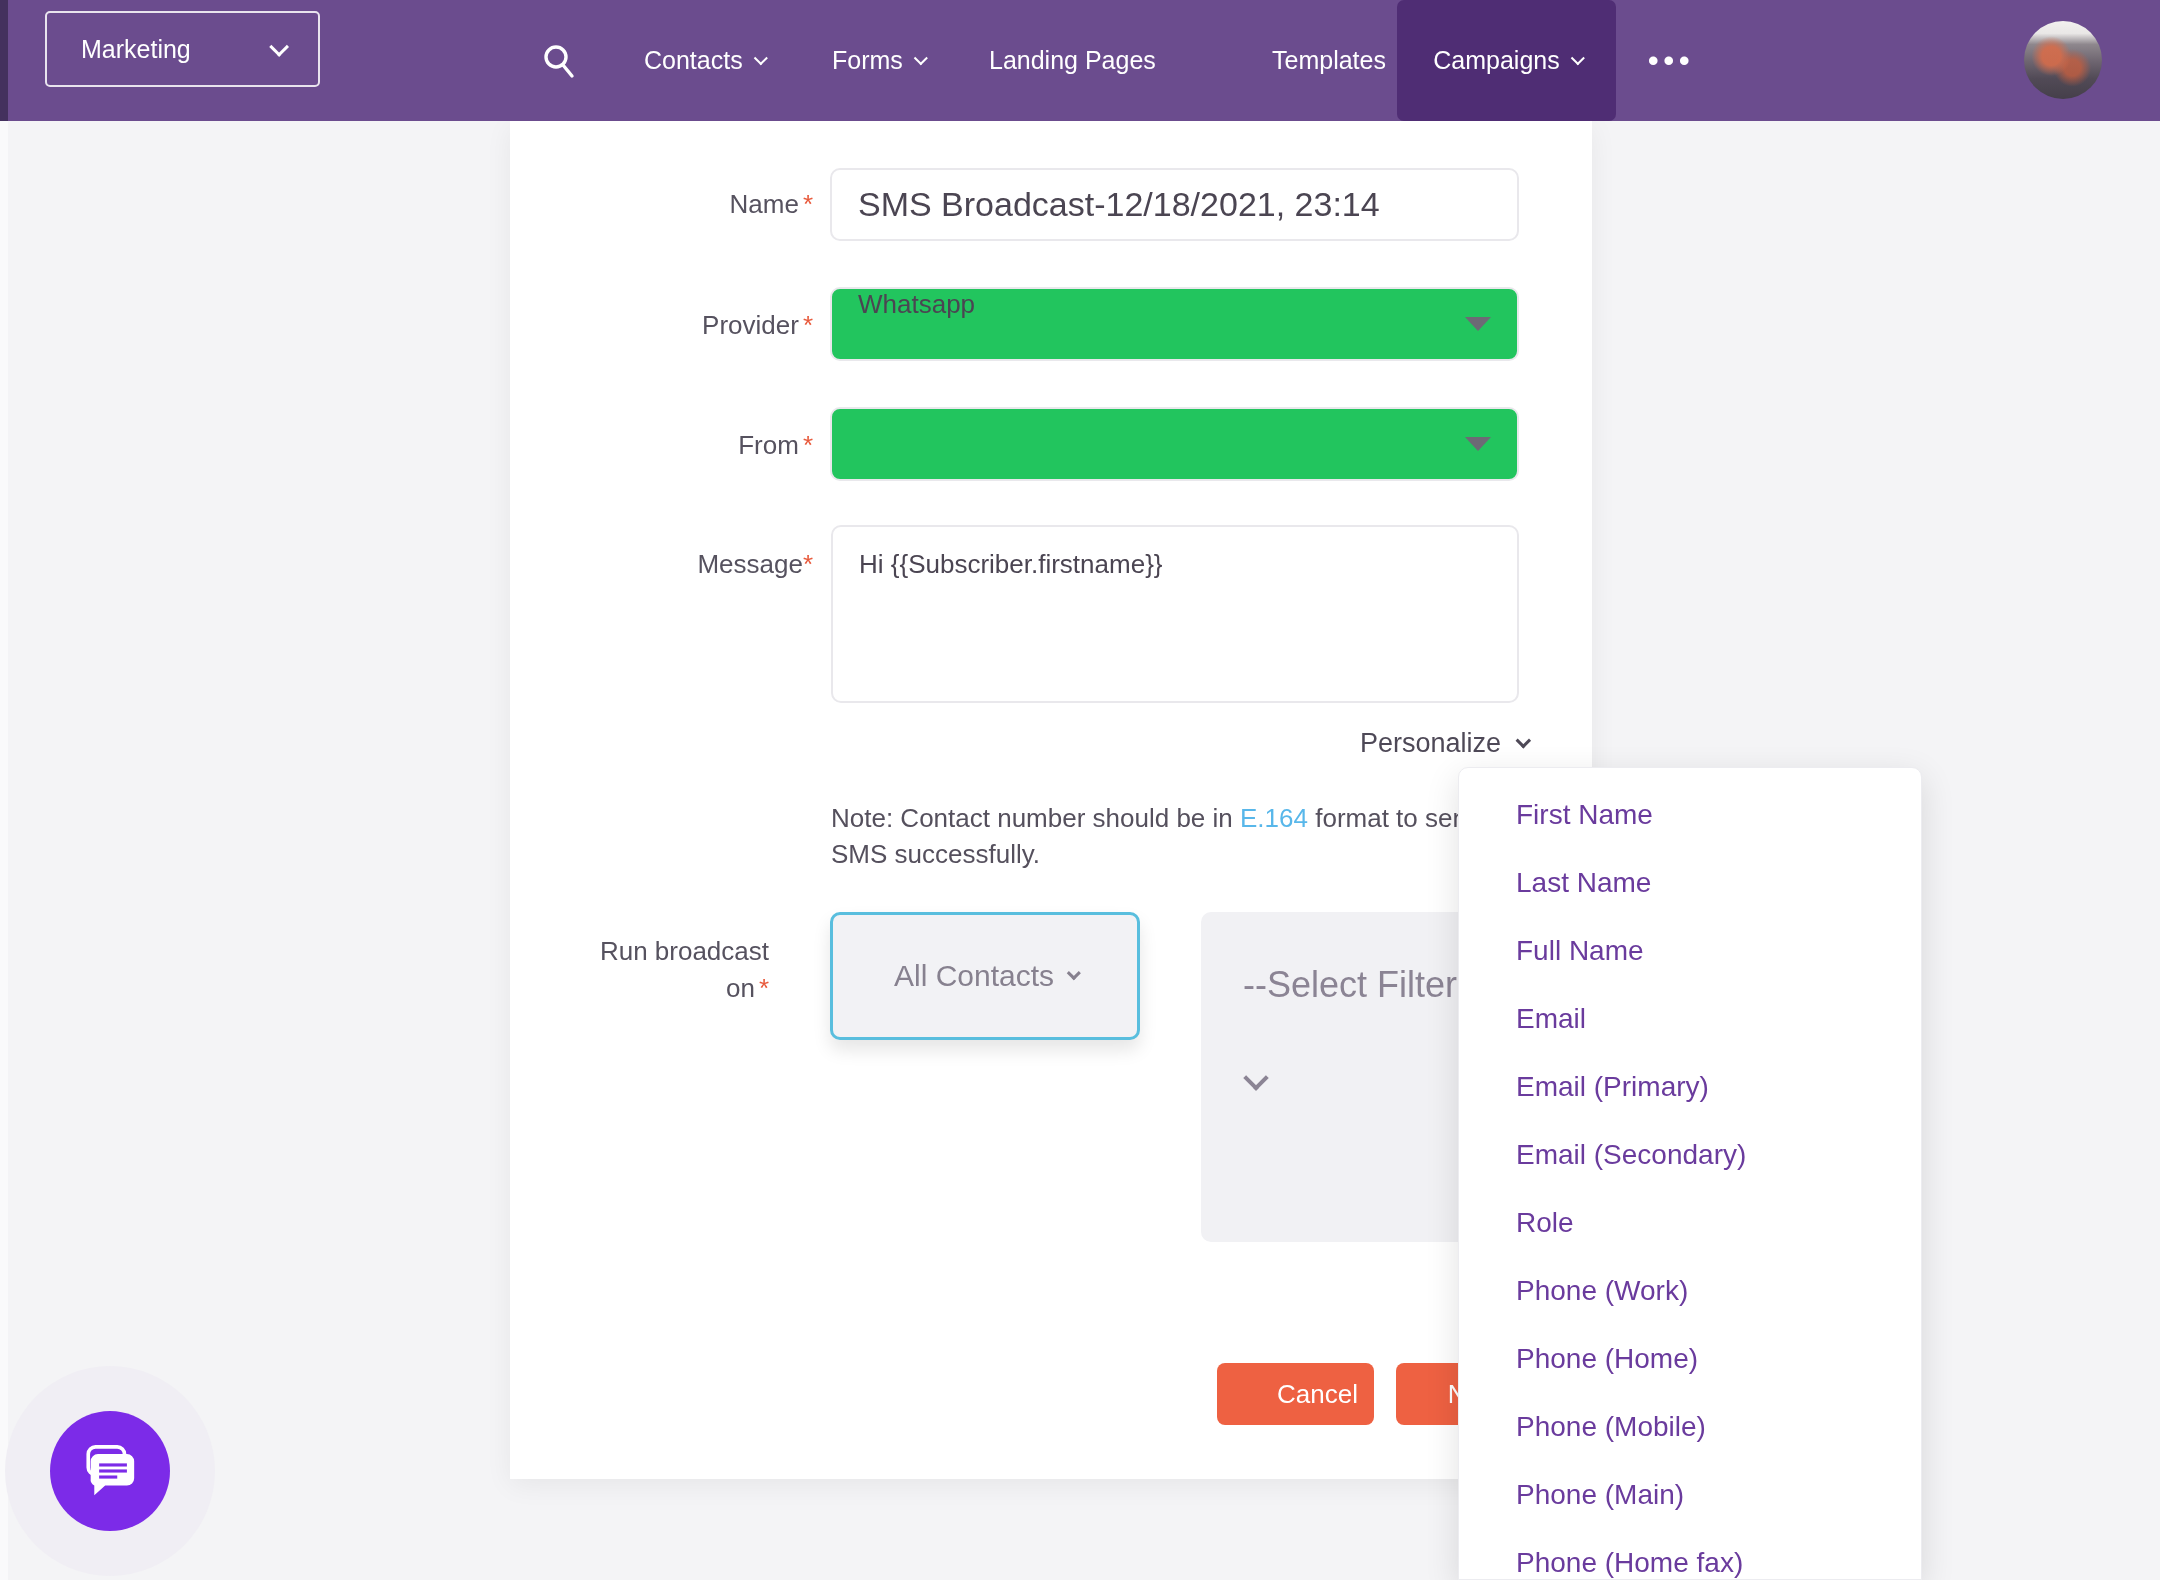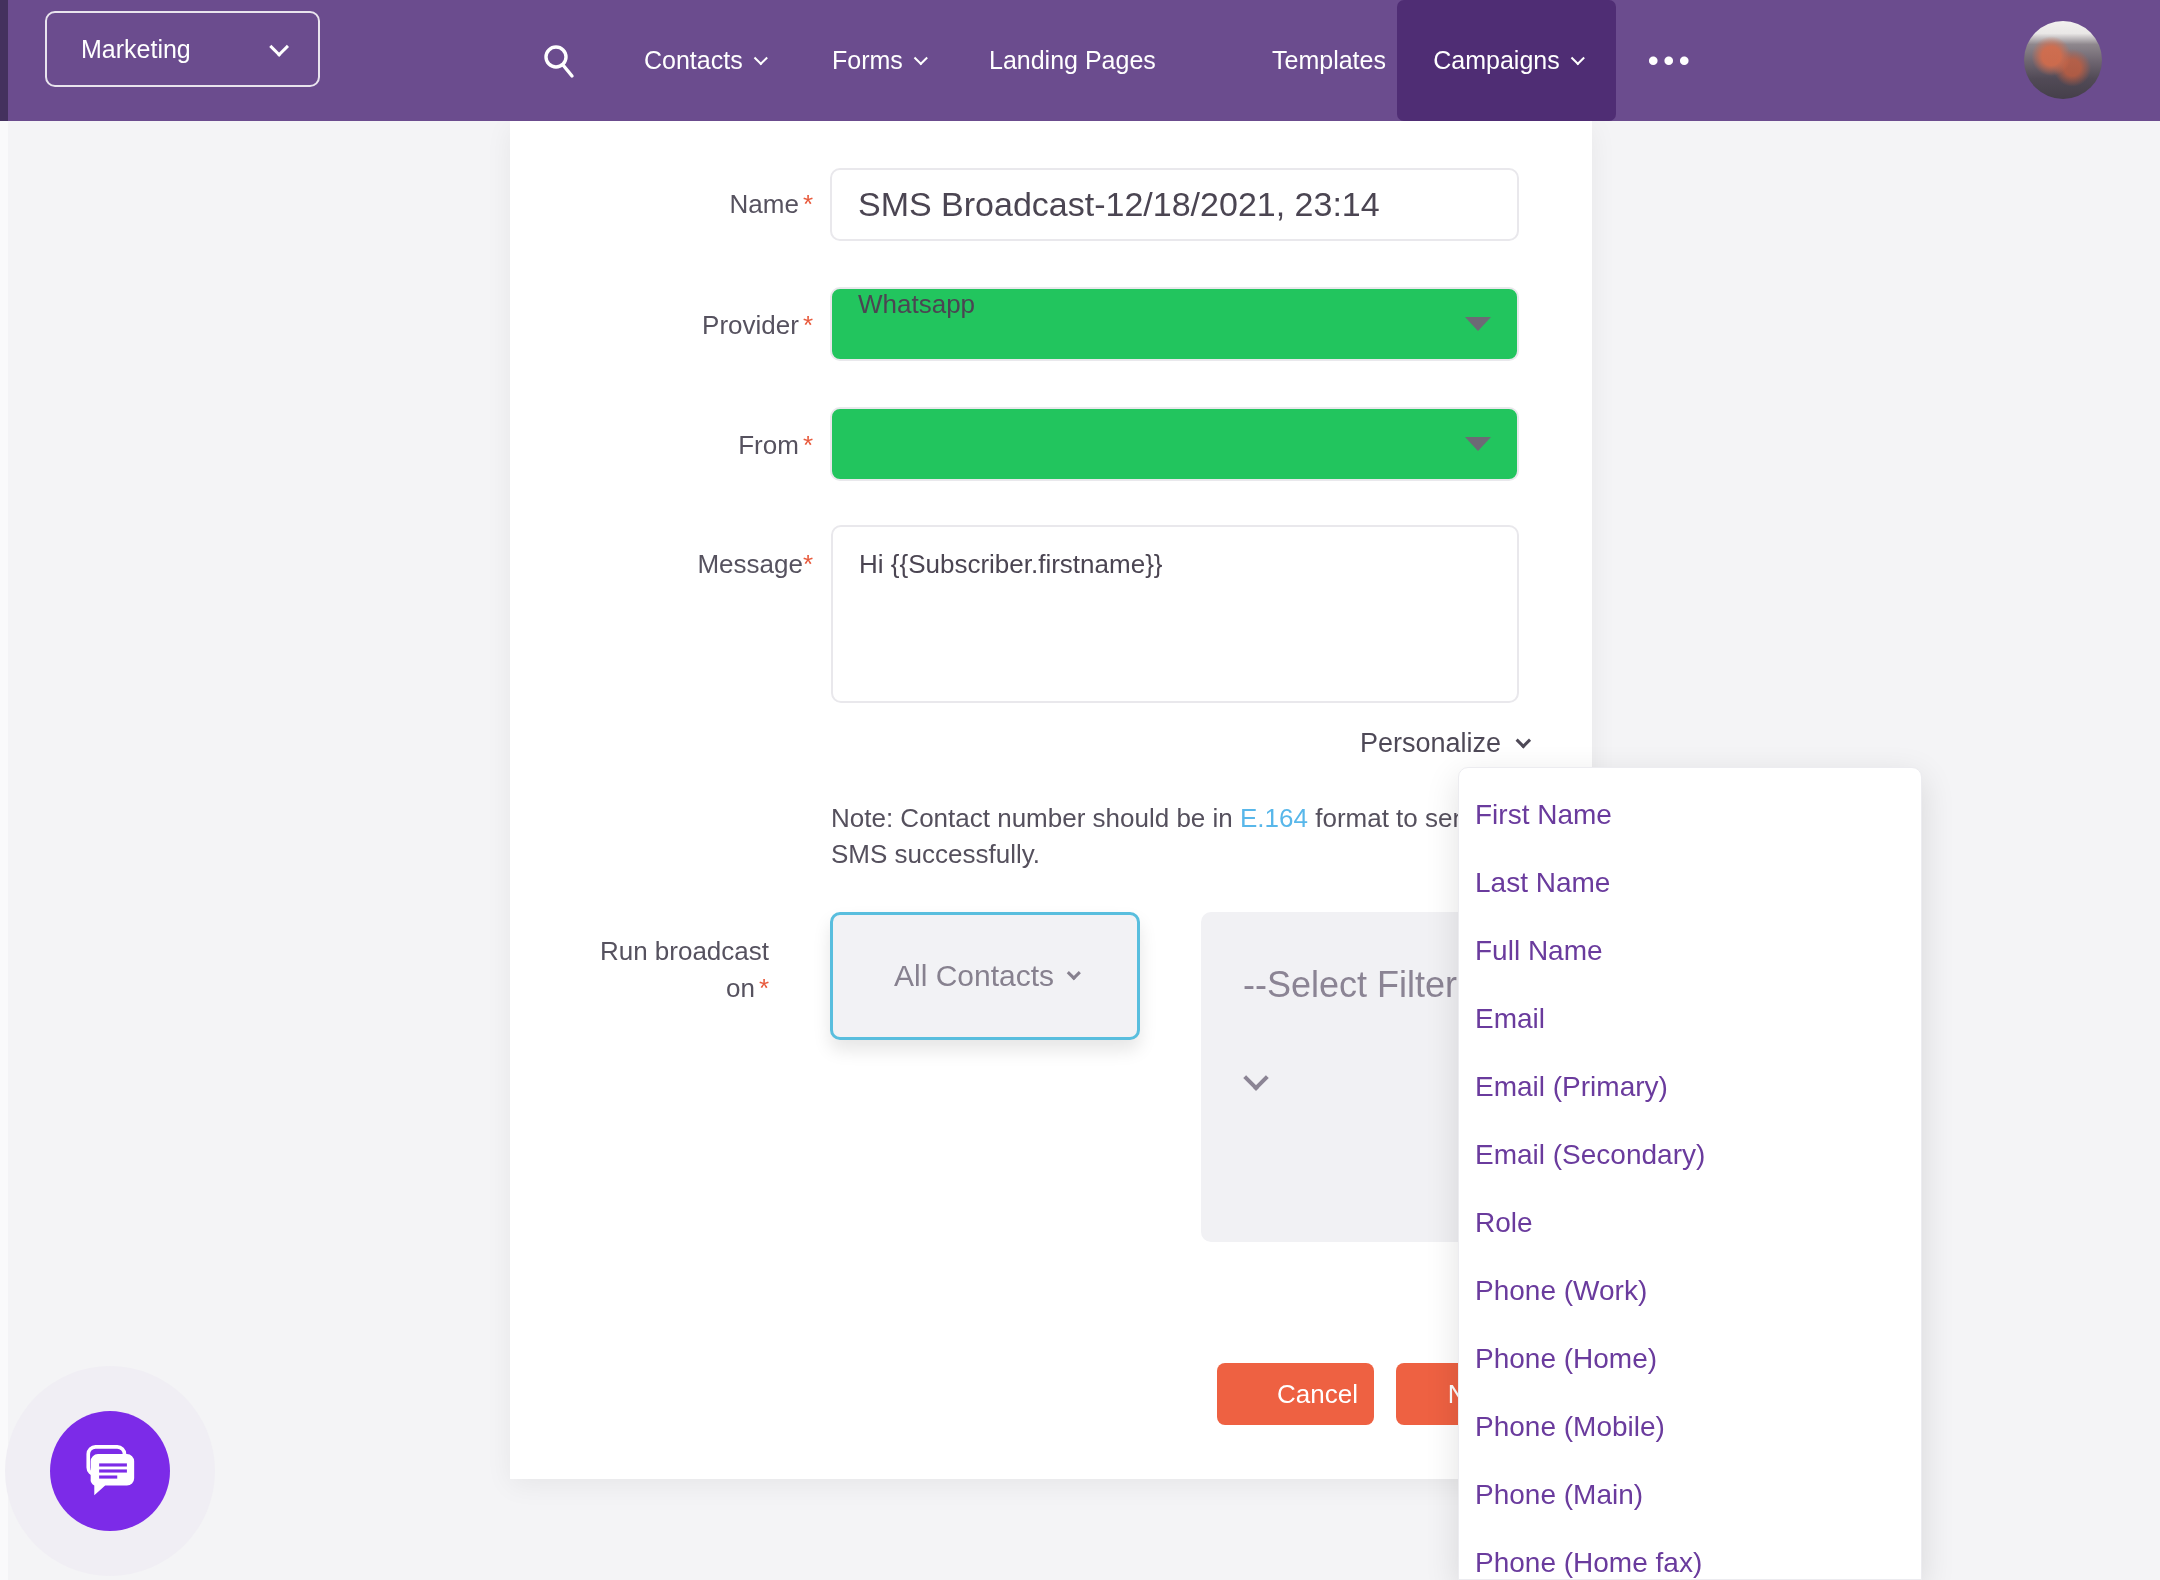--- a/index.html
+++ b/index.html
@@ -12,21 +12,21 @@
   #stage { position: relative; width: 2160px; height: 1580px; overflow: hidden; }
 
   
   .nav {
     position: absolute; left: 0; top: 0; width: 2160px; height: 121px;
     background: #6b4c8e; z-index: 10;
   }
   .nav-edge { position: absolute; left: 0; top: 0; width: 8px; height: 121px; background: #44315e; }
   .workspace-btn {
     position: absolute; left: 45px; top: 11px; width: 275px; height: 76px;
-    border: 2px solid rgba(255,255,255,0.85); border-radius: 10px;
+    border: 2px solid rgba(255,255,255,0.85); border-radius: 5px;
     display: flex; align-items: center; justify-content: space-between;
     padding: 0 34px; cursor: pointer;
   }
   .workspace-btn .label { color: #ffffff; font-size: 25px; }
   .chev {
     display: inline-block; width: 14px; height: 14px;
     border-right: 3px solid #fff; border-bottom: 3px solid #fff;
     transform: rotate(45deg) translateY(-3px);
   }
   .chev.small { width: 10px; height: 10px; border-width: 2.5px; margin-left: 10px; transform: rotate(45deg) translateY(-4px); }
@@ -132,21 +132,21 @@
   .btn-next { left: 886px; width: 157px; }
 
   
   .menu-panel {
     position: absolute; left: 1458px; top: 767px; width: 464px; height: 813px;
     background: #ffffff; border: 1px solid #ececf0; border-radius: 10px 10px 0 0;
     box-shadow: 0 10px 34px rgba(0,0,0,0.12); z-index: 20; padding-top: 13px;
     overflow: hidden;
   }
   .menu-item {
-    height: 68px; line-height: 68px; padding-left: 16px;
+    height: 68px; line-height: 68px; padding-left: 57px;
     color: #6a3b9d; font-size: 28px; cursor: pointer; white-space: nowrap;
   }
 
   
   .chat-halo {
     position: absolute; left: 5px; top: 1366px; width: 210px; height: 210px;
     border-radius: 50%; background: #f0eef4; z-index: 5;
   }
   .chat-fab {
     position: absolute; left: 50px; top: 1411px; width: 120px; height: 120px;

